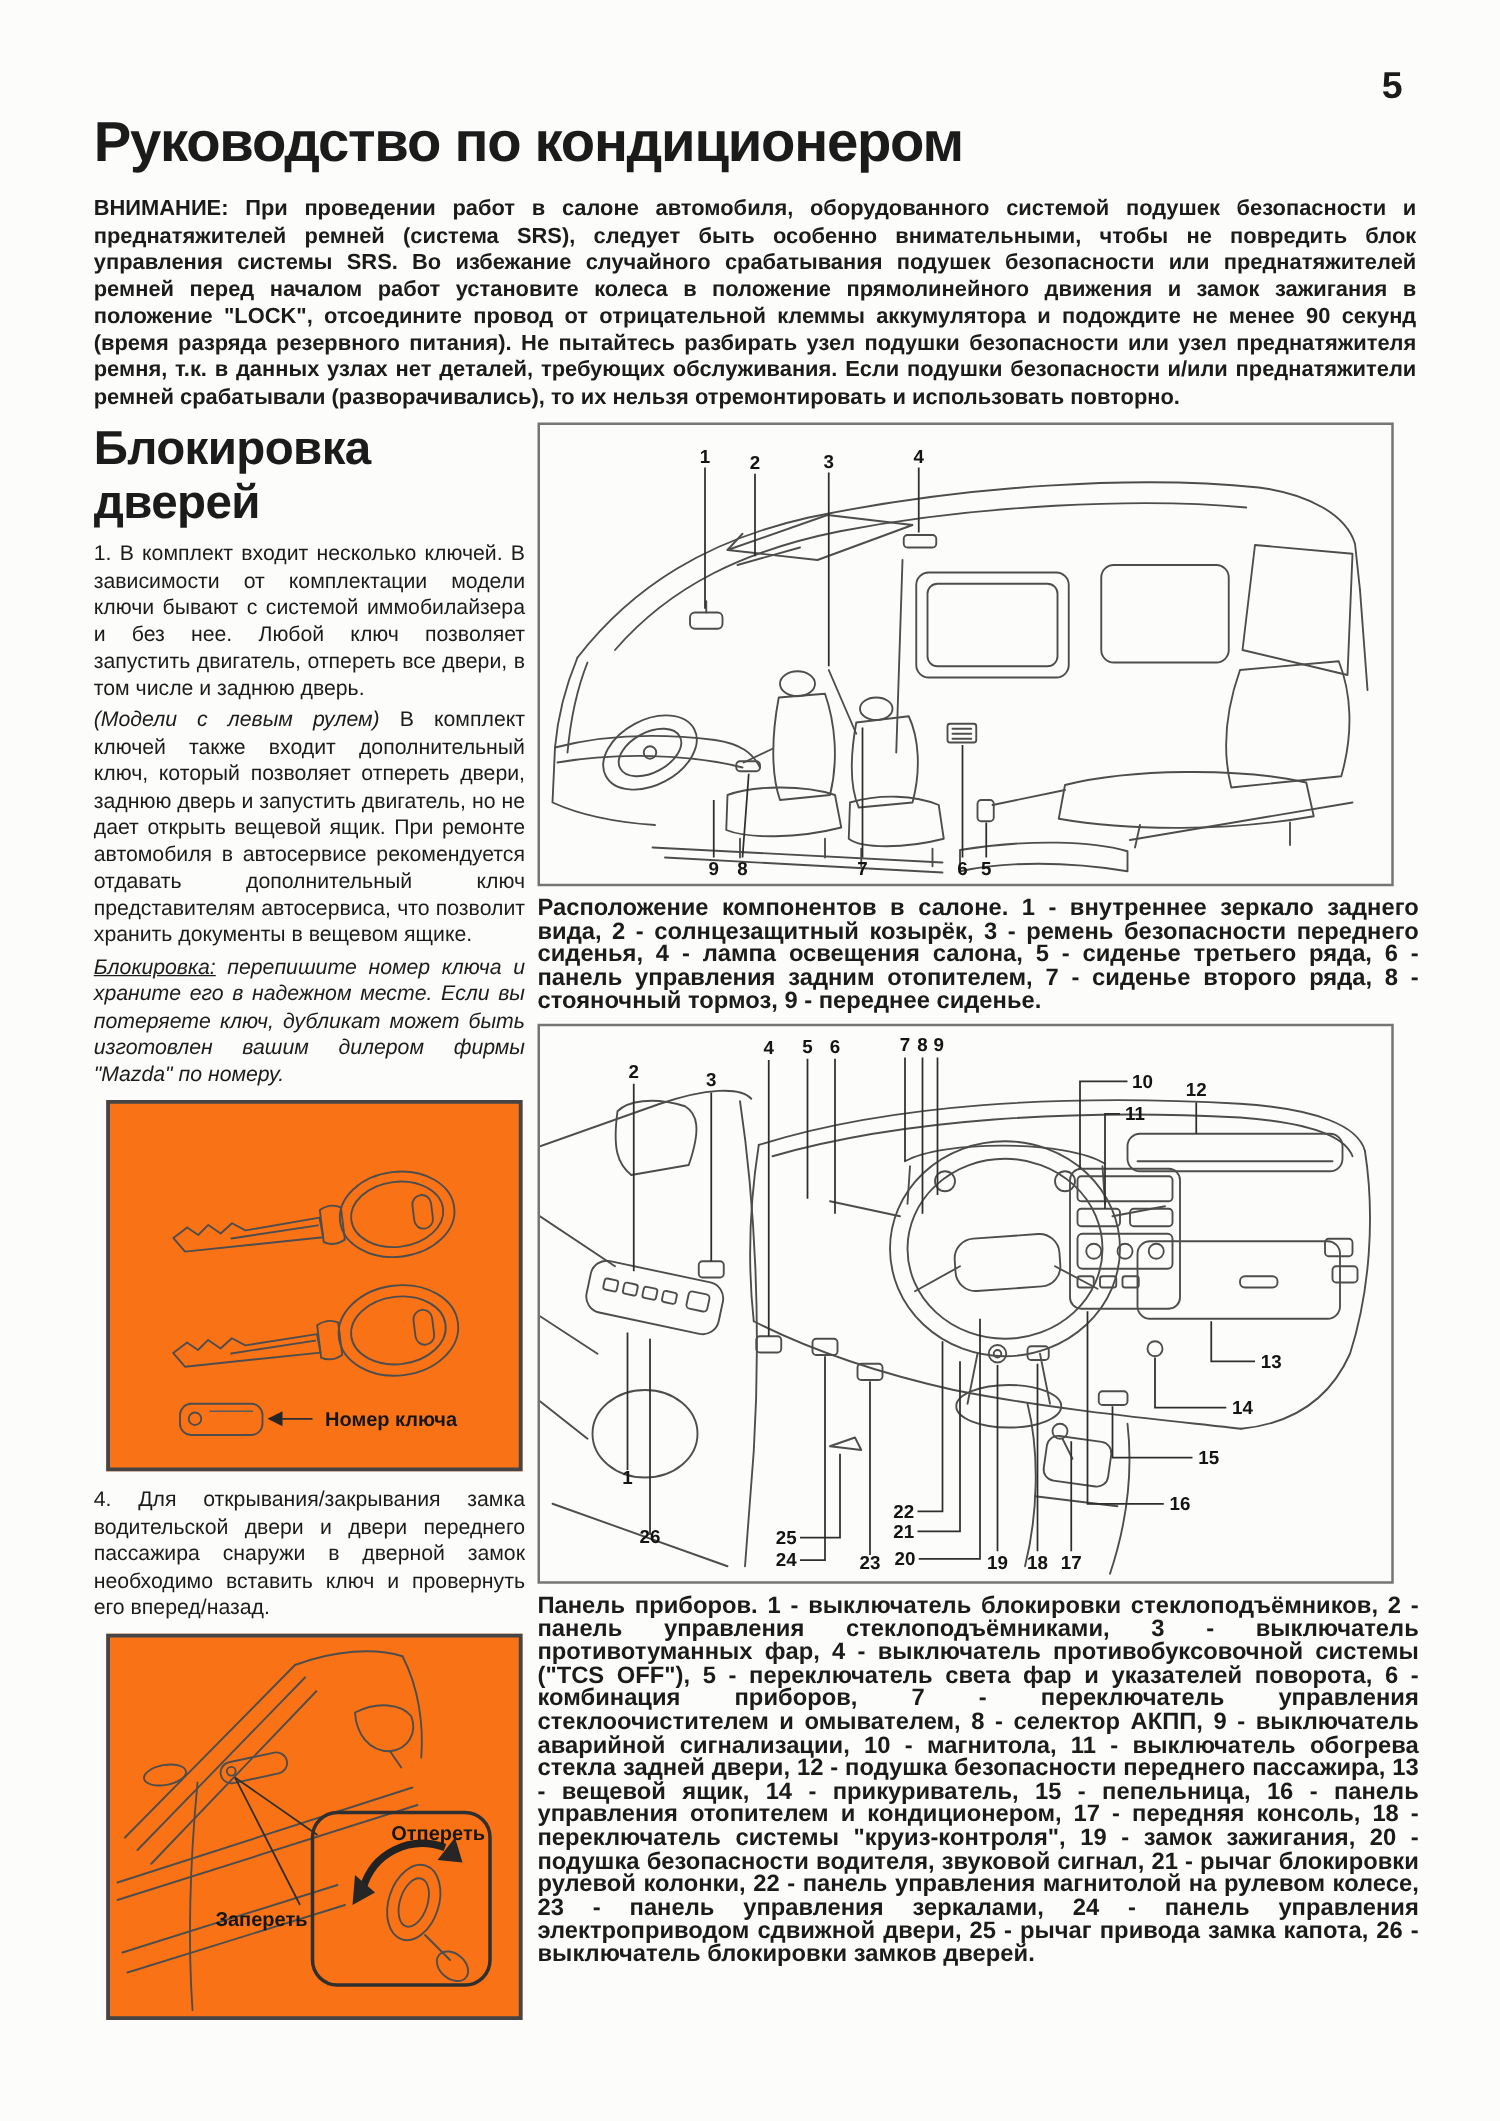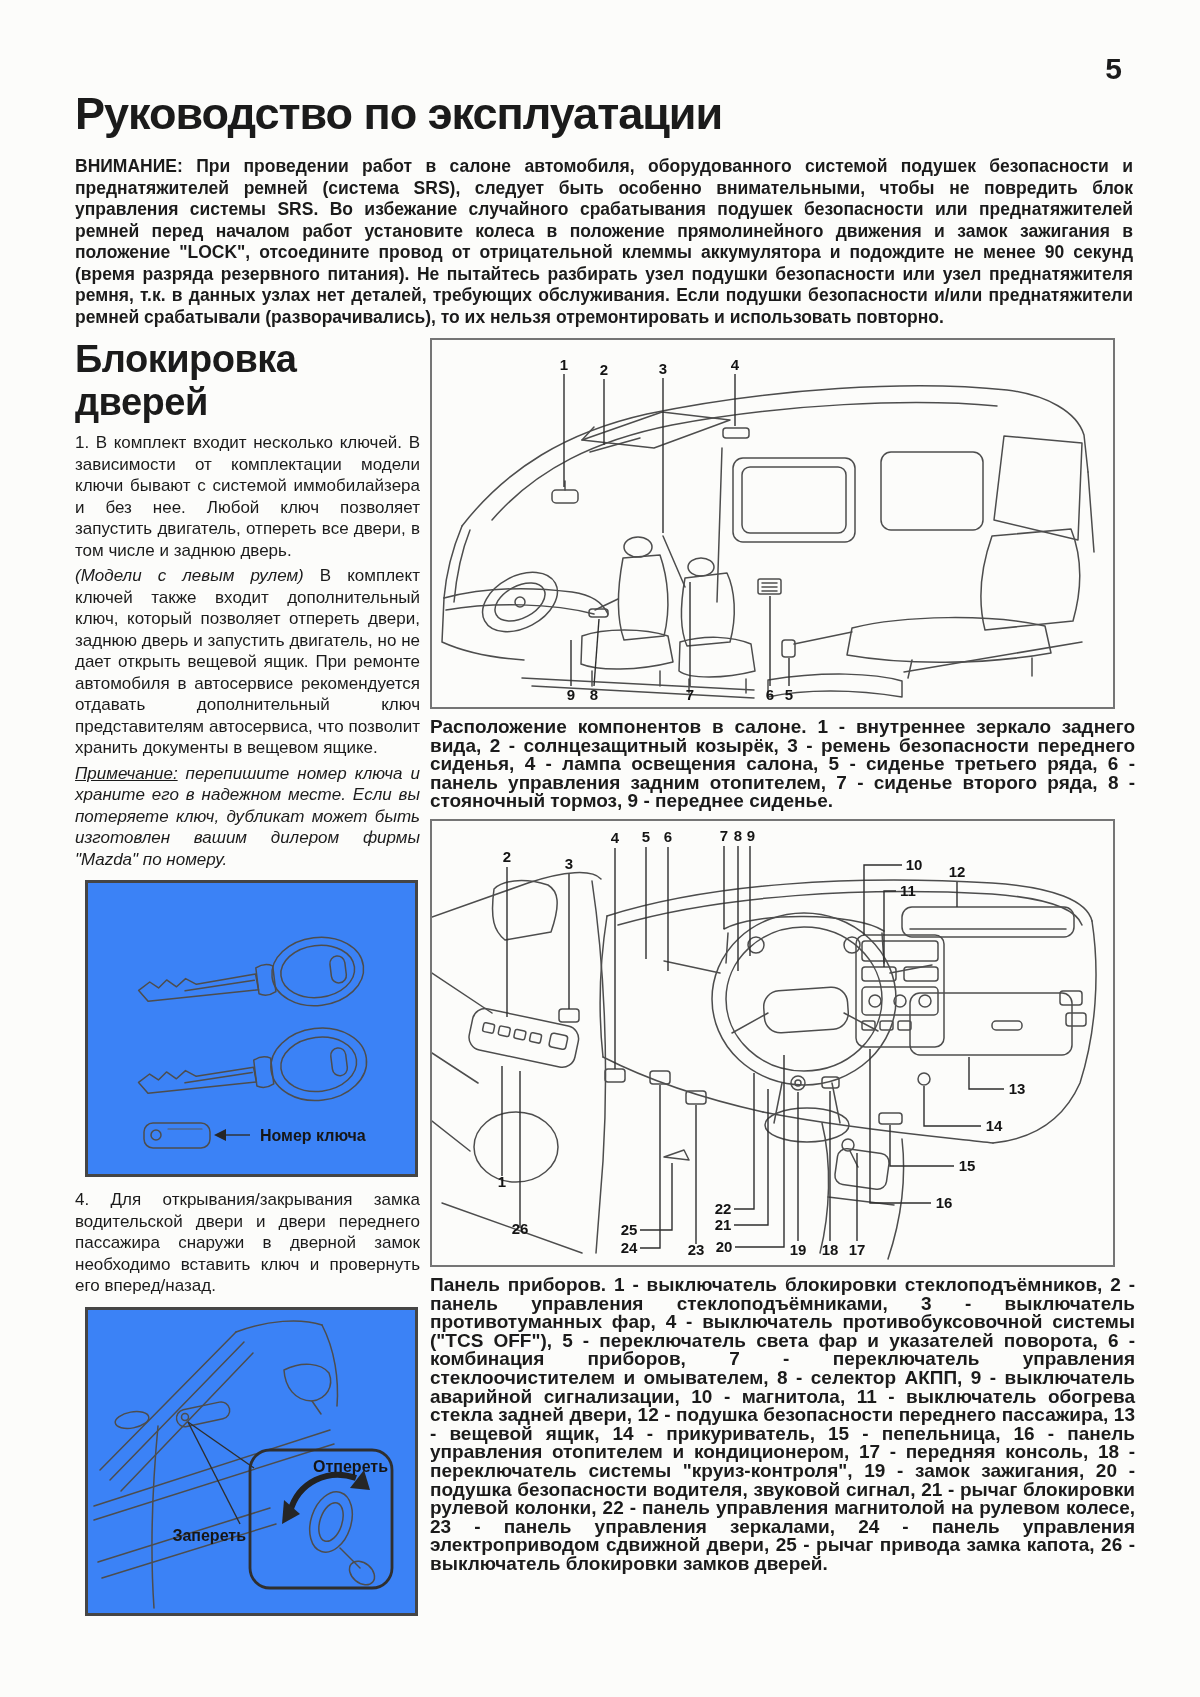--- a/index.html
+++ b/index.html
@@ -12,51 +12,51 @@
   h1.title{font-size:45px;font-weight:700;margin:42px 0 16px 0;letter-spacing:-1px;}
   .warning{font-size:17.5px;font-weight:700;line-height:21.5px;text-align:justify;margin:0;width:1058px;}
   .cols{display:flex;gap:10px;margin-top:10px;}
   .col-left{width:345px;flex:none;}
   .col-right{width:705px;flex:none;}
   h2.sect{font-size:38px;font-weight:700;margin:0 0 8px 0;letter-spacing:-0.5px;}
   .col-left p{font-size:17px;line-height:21.5px;text-align:justify;margin:0 0 4px 0;}
   .note{font-style:italic;}
   .note .nlab{text-decoration:underline;}
   .lead-it{font-style:italic;}
-  .figbox-l{border:3px solid #454545;margin:10px 0 12px 10px;width:327px;background:#3b82f6;}
+  .figbox-l{border:3px solid #454545;margin:10px 0 12px 10px;width:327px;background:#f97316;}
   .figbox-r{border:2px solid #757575;width:681px;background:#fcfcfa;}
   .caption{font-size:19px;font-weight:700;line-height:18.6px;text-align:justify;margin:9px 0 8px 0;width:705px;}
   .gap1{margin-top:8px;}
   svg{display:block;}
   .ln{stroke:#4d4d4d;stroke-width:1.5;fill:none;stroke-linecap:round;stroke-linejoin:round;}
   .ln2{stroke:#5a5a5a;stroke-width:1.2;fill:none;stroke-linecap:round;}
   .cl{stroke:#2e2e2e;stroke-width:1.4;fill:none;}
   .co{font:700 15px "Liberation Sans",sans-serif;fill:#141414;}
   .svglab{font:700 16px "Liberation Sans",sans-serif;fill:#161616;}
   .blk{fill:#262626;stroke:none;}
 </style>
 </head>
 <body>
 
 <div class="page">
   <div class="pagenum">5</div>
-  <h1 class="title">Руководство по эксплуатации</h1>
+  <h1 class="title">Руководство по кондиционером</h1>
 
   <p class="warning">ВНИМАНИЕ: При проведении работ в салоне автомобиля, оборудованного системой подушек безопасности и преднатяжителей ремней (система SRS), следует быть особенно внимательными, чтобы не повредить блок управления системы SRS. Во избежание случайного срабатывания подушек безопасности или преднатяжителей ремней перед началом работ установите колеса в положение прямолинейного движения и замок зажигания в положение "LOCK", отсоедините провод от отрицательной клеммы аккумулятора и подождите не менее 90 секунд (время разряда резервного питания). Не пытайтесь разбирать узел подушки безопасности или узел преднатяжителя ремня, т.к. в данных узлах нет деталей, требующих обслуживания. Если подушки безопасности и/или преднатяжители ремней срабатывали (разворачивались), то их нельзя отремонтировать и использовать повторно.</p>
 
   <div class="cols">
 
     <div class="col-left">
       <h2 class="sect">Блокировка дверей</h2>
 
       <p>1. В комплект входит несколько ключей. В зависимости от комплектации модели ключи бывают с системой иммобилайзера и без нее. Любой ключ позволяет запустить двигатель, отпереть все двери, в том числе и заднюю дверь.</p>
 
       <p><span class="lead-it">(Модели с левым рулем)</span><span> В комплект ключей также входит дополнительный ключ, который позволяет отпереть двери, заднюю дверь и запустить двигатель, но не дает открыть вещевой ящик. При ремонте автомобиля в автосервисе рекомендуется отдавать дополнительный ключ представителям автосервиса, что позволит хранить документы в вещевом ящике.</span></p>
 
-      <p class="note"><span class="nlab">Примечание:</span><span> перепишите номер ключа и храните его в надежном месте. Если вы потеряете ключ, дубликат может быть изготовлен вашим дилером фирмы "Mazda" по номеру.</span></p>
+      <p class="note"><span class="nlab">Блокировка:</span><span> перепишите номер ключа и храните его в надежном месте. Если вы потеряете ключ, дубликат может быть изготовлен вашим дилером фирмы "Mazda" по номеру.</span></p>
 
       <div class="figbox-l">
         <svg viewBox="0 0 327 291" width="327" height="291">
 
           <g class="ln" transform="rotate(-7 160 95)">
             <path d="M50,94 L62,87 L70,94 L79,87 L88,95 L98,88 L108,95 L168,92 L169,108 L58,106 Z"></path>
             <path d="M96,100 L166,98"></path>
             <path d="M169,86 C175,83 181,83 186,86 L186,112 C180,115 174,115 169,112 Z"></path>
             <ellipse cx="230" cy="97" rx="46" ry="34"></ellipse>
             <ellipse cx="230" cy="97" rx="37" ry="26"></ellipse>

